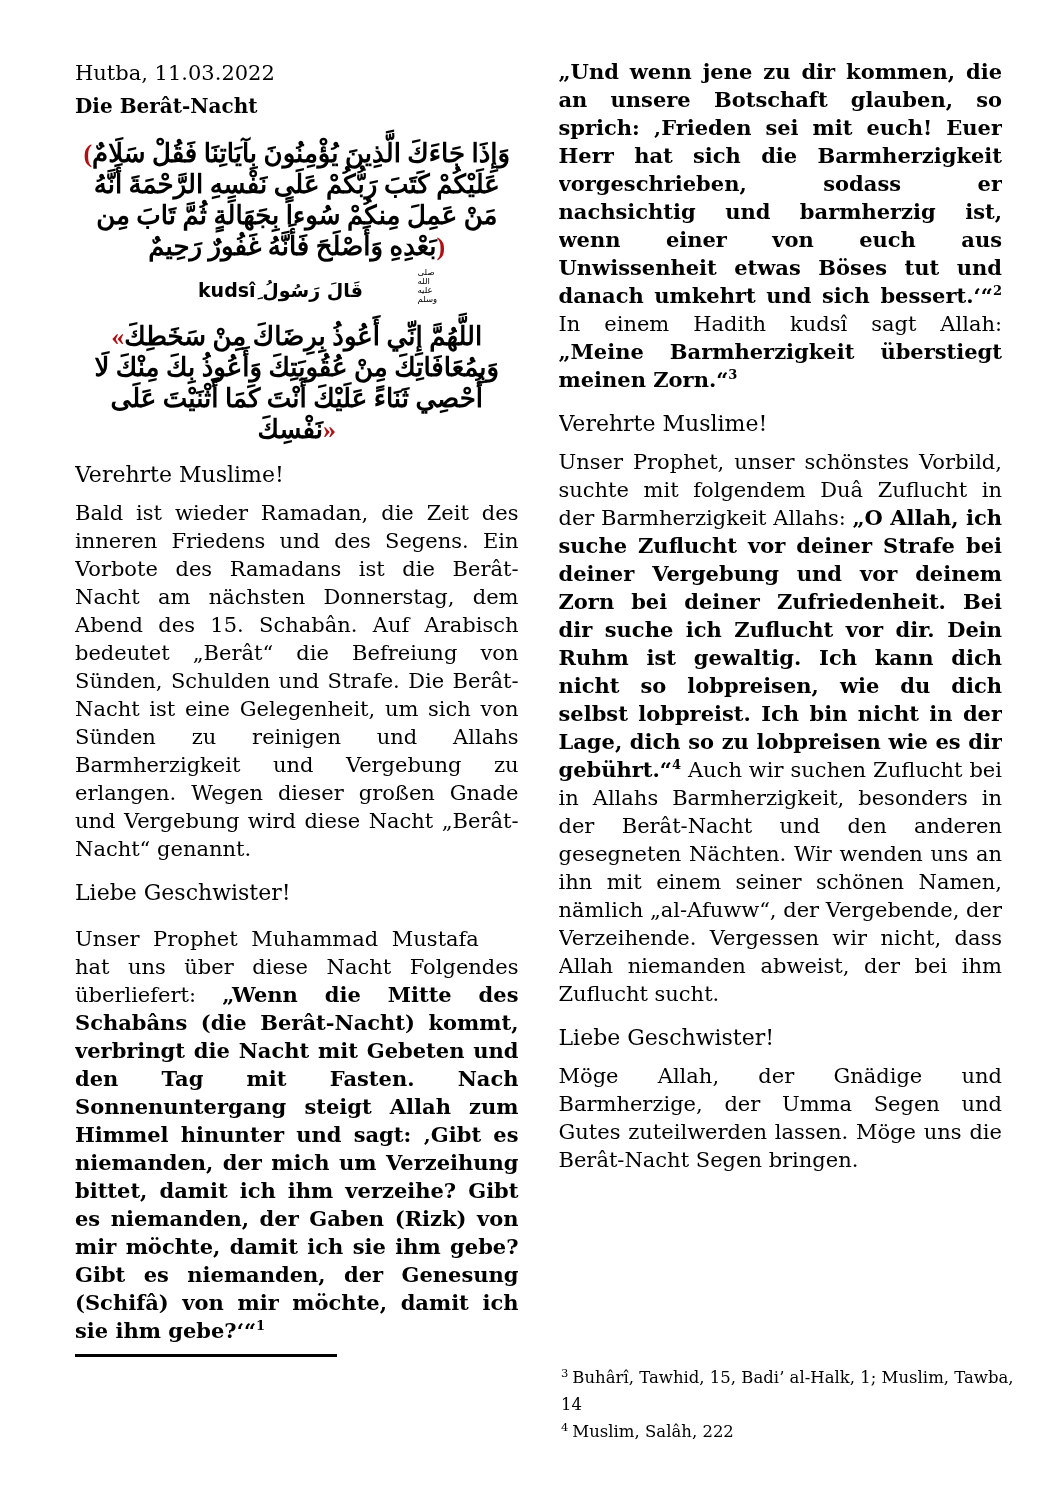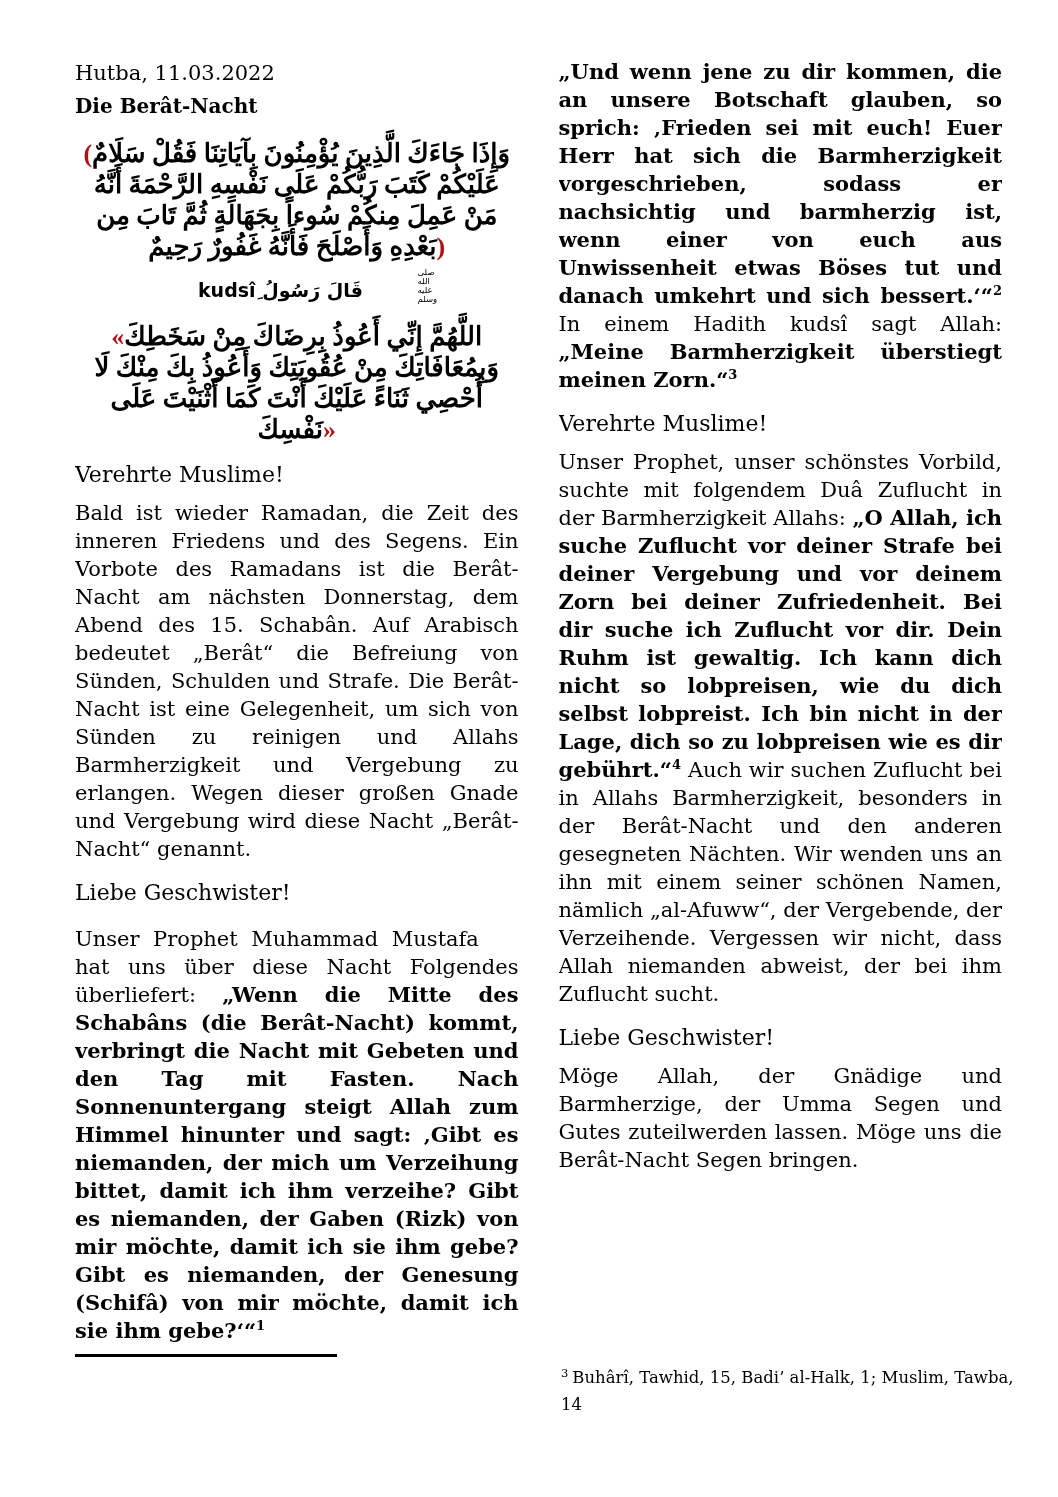--- a/index.html
+++ b/index.html
@@ -114,15 +114,16 @@
 
     </div>
 
   </div>
 
   <div class="fn-rule"></div>
 
 
   <div class="footnotes fn-right">
     <div><sup>3</sup><span>Buhârî, Tawhid, 15, Badi’ al-Halk, 1; Muslim, Tawba, 14</span></div>
+    <div><sup>4</sup><span>Muslim, Salâh, 222</span></div>
   </div>
 
 </div>
 
 </body></html>

